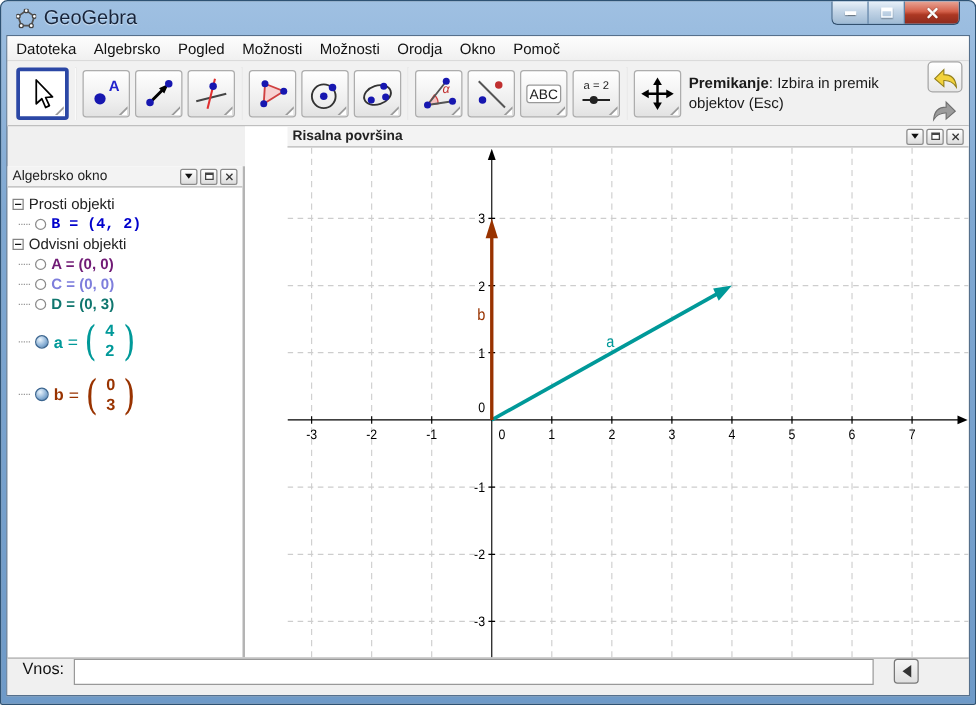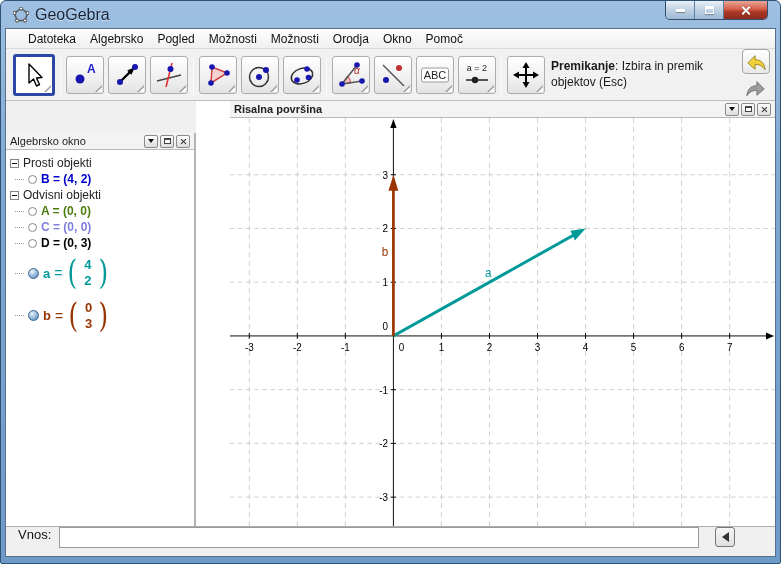--- a/index.html
+++ b/index.html
@@ -21,21 +21,21 @@
   .glyph-min { width:9px; height:3px; background:#fff; box-shadow:0 1px 1px rgba(0,0,0,.4); }
   .glyph-max { width:9px; height:8px; border:1px solid #fff; border-top:3px solid #fff;
     box-shadow:0 1px 1px rgba(0,0,0,.3); }
   .glyph-x { position:relative; width:11px; height:11px; }
   .glyph-x::before,.glyph-x::after { content:''; position:absolute; left:5px; top:0;
     width:2px; height:11px; background:#fff; border-radius:1px; box-shadow:0 0 1px rgba(0,0,0,.5); }
   .glyph-x::before { transform:rotate(45deg);} .glyph-x::after { transform:rotate(-45deg);}
   
   .app { height:529px; background:#F0F0F0; border:1px solid #56708C; display:flex; flex-direction:column; }
   .menubar { height:20px; background:linear-gradient(#FDFDFD,#F0F0F0); border-bottom:1px solid #DADADA;
-    display:flex; align-items:center; padding-left:15px; font-size:12px; color:#111;text-align:center; }
+    display:flex; align-items:center; padding-left:0; font-size:12px; color:#111;text-align:center; }
   .menu-item { padding:2px 7px; cursor:default; }
   
   .toolbar { height:52px; background:#F1F1F1; border-bottom:1px solid #BFBFBF;
     display:flex; align-items:center; padding-left:5px; }
   .tbtn { width:38px; height:38px; position:relative; margin:0 2px; flex:0 0 auto;
     background:linear-gradient(#FFFFFF,#EDEDED 70%,#E2E2E2); border:1px solid #ADADAD;
     border-radius:3px; display:flex; align-items:center; justify-content:center; }
   .tbtn.selected { width:42px; height:42px; border:3px solid #2B47A5; background:#fff; }
   .dd { position:absolute; right:1px; bottom:1px; width:0; height:0;
     border-left:7px solid transparent; border-bottom:7px solid #9A9A9A; }
@@ -276,40 +276,40 @@
           </span>
         </div>
         <div class="algebra-body">
             <div class="t-row">
               <span class="expander"></span>
               <span>Prosti objekti</span>
             </div>
             <div class="t-row">
               <span class="stub"></span>
               <span class="circ"></span>
-              <span class="t-text" style="color: rgb(0, 0, 204);">B = (4, 2)</span>
+              <span class="t-text" style="color: rgb(0, 0, 204); font-family: Liberation Mono, monospace;">B = (4, 2)</span>
             </div>
             <div class="t-row">
               <span class="expander"></span>
               <span>Odvisni objekti</span>
             </div>
             <div class="t-row">
               <span class="stub"></span>
               <span class="circ"></span>
-              <span class="t-text" style="color: #4d7c0f;">A = (0, 0)</span>
+              <span class="t-text" style="color: #701a75;">A = (0, 0)</span>
             </div>
             <div class="t-row">
               <span class="stub"></span>
               <span class="circ"></span>
               <span class="t-text" style="color: rgb(126, 126, 220);">C = (0, 0)</span>
             </div>
             <div class="t-row">
               <span class="stub"></span>
               <span class="circ"></span>
-              <span class="t-text" style="color: #000000; text-align: right;">D = (0, 3)</span>
+              <span class="t-text" style="color: #0f766e; text-align: right;">D = (0, 3)</span>
             </div>
             <div class="vec-row" style="color: rgb(0, 153, 153);">
               <span class="stub"></span>
               <span class="marble"></span>
               <span class="v-name">a</span>
               <span class="v-eq">=</span>
               <span class="paren">(</span>
               <span class="v-col">
                 <span>4</span>
                 <span>2</span>

